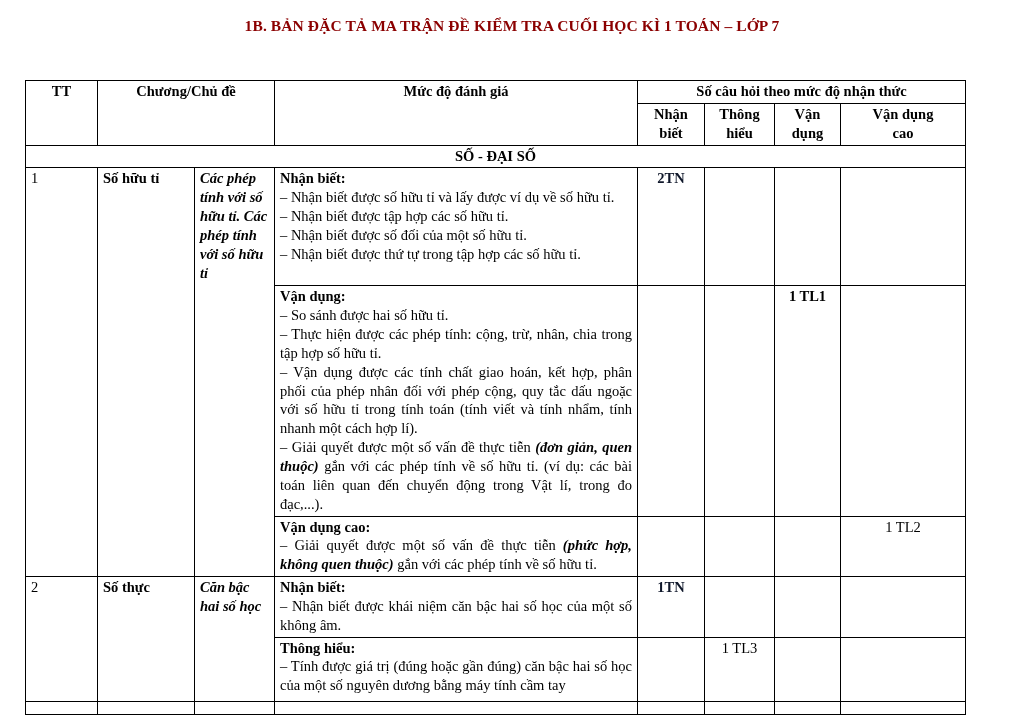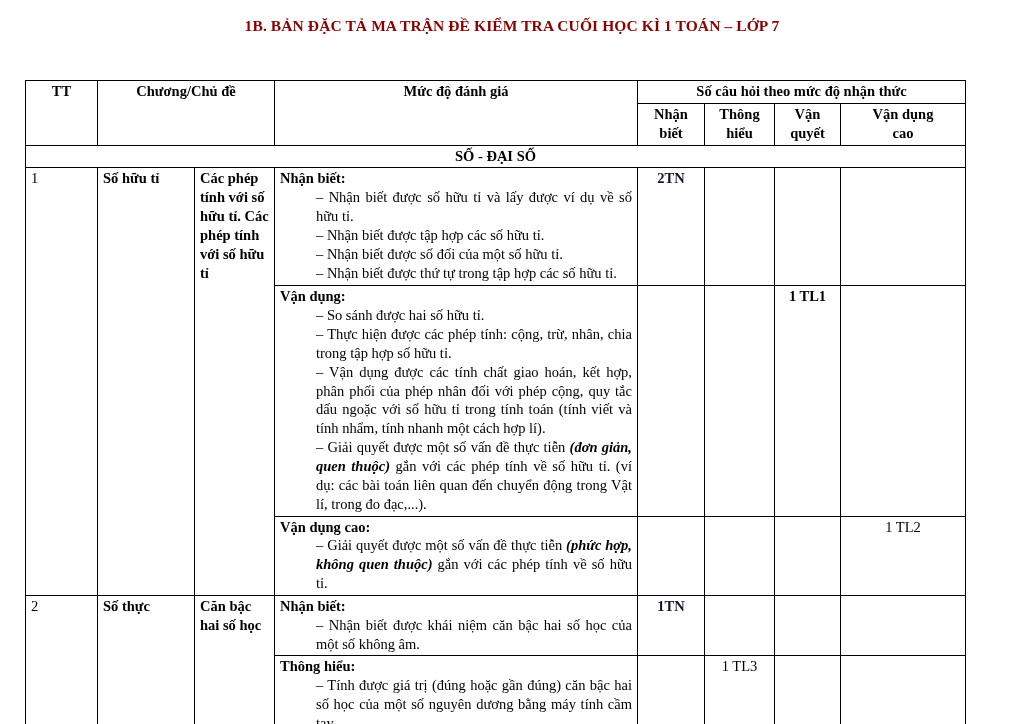--- a/index.html
+++ b/index.html
@@ -26,25 +26,25 @@
 
   .hc { font-weight: bold; text-align: center; vertical-align: middle; padding: 1px 2px; }
   .vtop { vertical-align: top; }
   .narrow { display: inline-block; max-width: 84px; }
 
   .section-cell { font-weight: bold; text-align: center; padding: 0 2px 1px 2px; margin-left: 39px; }
 
   .tt-cell { padding-left: 5px; }
   .chapter-cell { font-weight: bold; }
   .mid { vertical-align: middle; }
-  .topic-cell { font-weight: bold; vertical-align: middle; }
+  .topic-cell { font-weight: bold; font-style: italic; vertical-align: middle; }
 
   .crit { padding: 1px 6px 2px 6px; }
   .crit-head { font-weight: bold; }
-  .item { text-align: justify; margin-left: 36px; }
+  .item { text-align: justify; }
   .bi { font-weight: bold; font-style: italic; }
 
   .mark { text-align: center; vertical-align: middle; }
   .mark.red { color: #0f172a; font-weight: bold; }
   .mark.b { font-weight: bold; }
 
   .h116 { height: 114px; }
   .h216 { height: 212px; }
   .h52  { height: 50px; }
   .h56  { height: 54px; }
@@ -73,21 +73,21 @@
 
       <tr>
         <td class="hc vtop" rowspan="2">TT</td>
         <td class="hc vtop" rowspan="2" colspan="2">Chương/Chủ đề</td>
         <td class="hc vtop" rowspan="2">Mức độ đánh giá</td>
         <td class="hc" colspan="4">Số câu hỏi theo mức độ nhận thức</td>
       </tr>
       <tr>
         <td class="hc"><span>Nhận biết</span></td>
         <td class="hc"><span>Thông hiểu</span></td>
-        <td class="hc"><span>Vận quyết</span></td>
+        <td class="hc"><span>Vận dụng</span></td>
         <td class="hc"><span class="narrow">Vận dụng cao</span></td>
       </tr>
 
       <tr>
         <td class="section-cell" colspan="8">SỐ - ĐẠI SỐ</td>
       </tr>
 
       <tr>
         <td class="tt-cell" rowspan="3">1</td>
         <td class="chapter-cell mid" rowspan="3">Số hữu tỉ</td>

